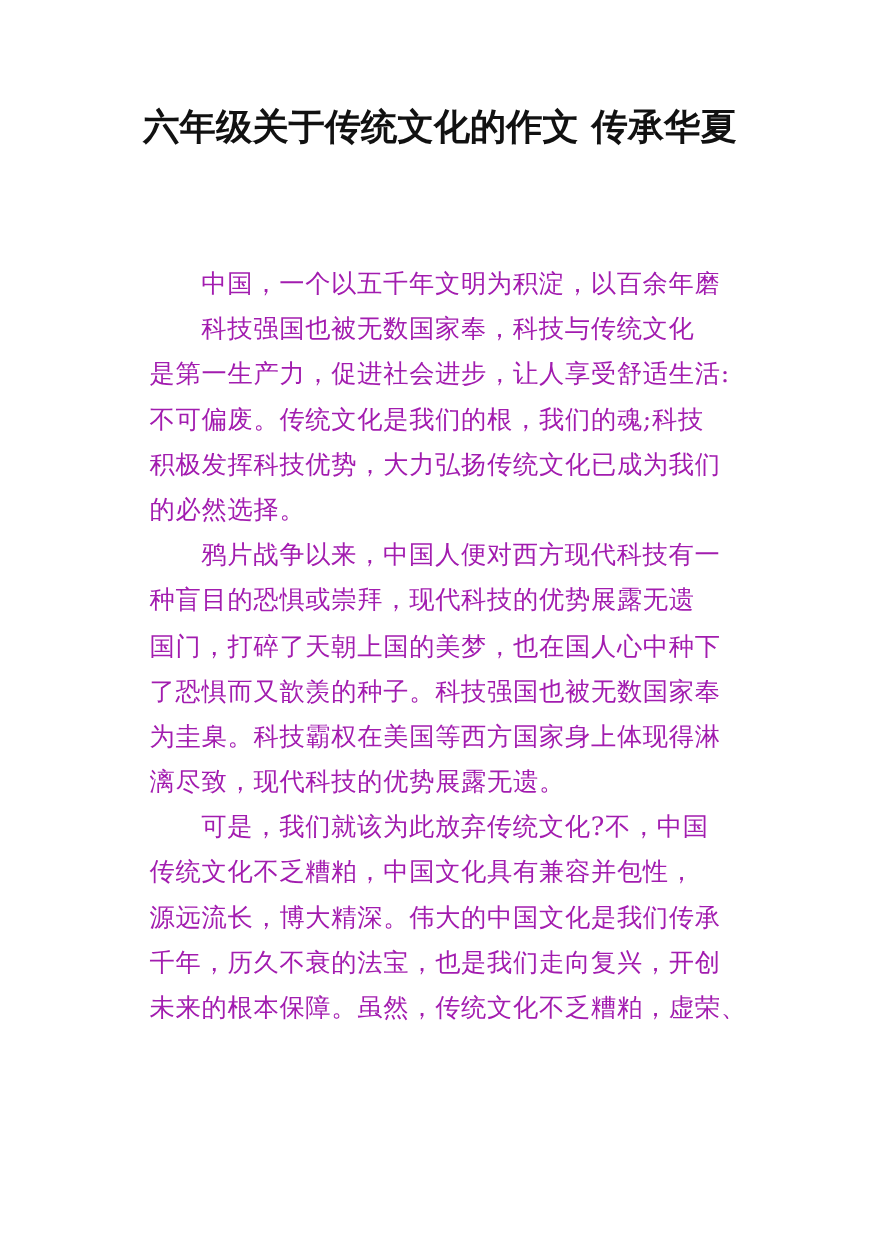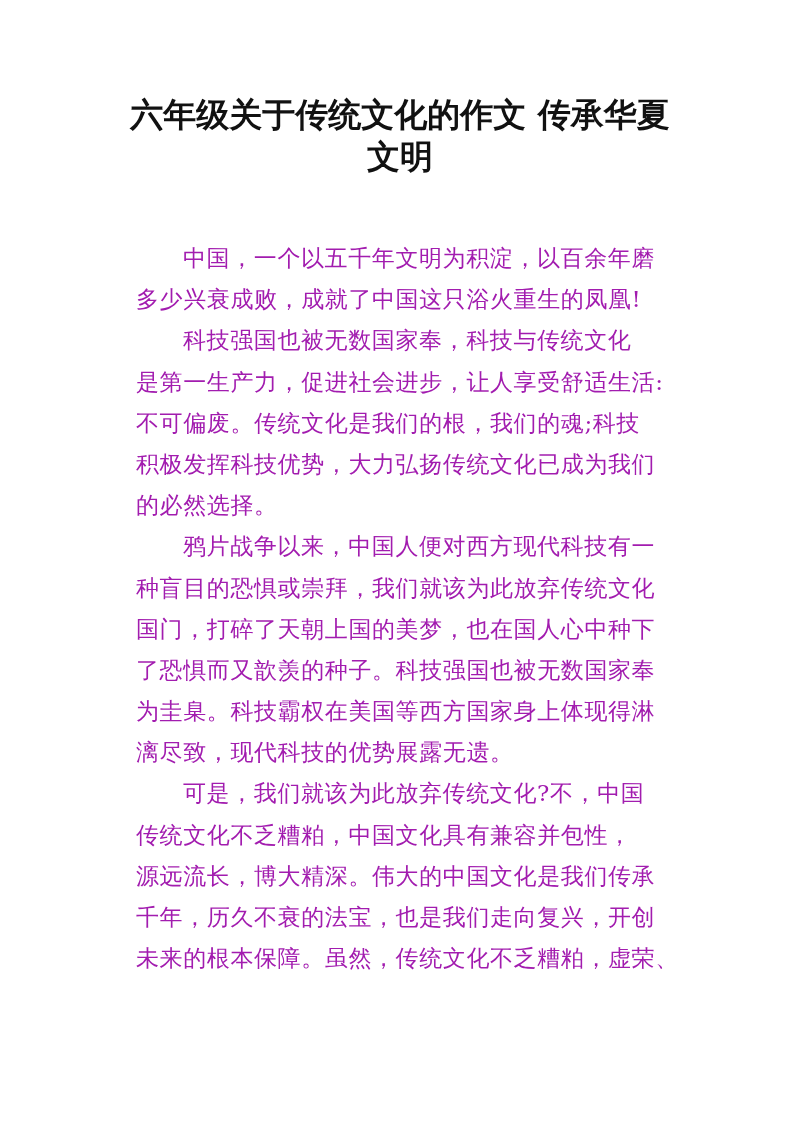--- a/index.html
+++ b/index.html
@@ -19,38 +19,36 @@
   }
   .line { white-space: nowrap; height: 41.2px; letter-spacing: 0.6px; }
   .indent { padding-left: 47px; }
 </style>
 </head>
 <body>
 
 <div class="page">
   <div class="title">
     <div>六年级关于传统文化的作文  传承华夏</div>
-    <div>文明</div>
   </div>
 
   <div class="body">
     <div>
       <div class="line indent">中国，一个以五千年文明为积淀，以百余年磨</div>
-      <div class="line">多少兴衰成败，成就了中国这只浴火重生的凤凰!</div>
     </div>
     <div>
       <div class="line indent">科技强国也被无数国家奉，科技与传统文化</div>
       <div class="line">是第一生产力，促进社会进步，让人享受舒适生活:</div>
       <div class="line">不可偏废。传统文化是我们的根，我们的魂;科技</div>
       <div class="line">积极发挥科技优势，大力弘扬传统文化已成为我们</div>
       <div class="line">的必然选择。</div>
     </div>
     <div>
       <div class="line indent">鸦片战争以来，中国人便对西方现代科技有一</div>
-      <div class="line">种盲目的恐惧或崇拜，我们就该为此放弃传统文化</div>
+      <div class="line">种盲目的恐惧或崇拜，现代科技的优势展露无遗</div>
       <div class="line">国门，打碎了天朝上国的美梦，也在国人心中种下</div>
       <div class="line">了恐惧而又歆羡的种子。科技强国也被无数国家奉</div>
       <div class="line">为圭臬。科技霸权在美国等西方国家身上体现得淋</div>
       <div class="line">漓尽致，现代科技的优势展露无遗。</div>
     </div>
     <div>
       <div class="line indent">可是，我们就该为此放弃传统文化?不，中国</div>
       <div class="line">传统文化不乏糟粕，中国文化具有兼容并包性，</div>
       <div class="line">源远流长，博大精深。伟大的中国文化是我们传承</div>
       <div class="line">千年，历久不衰的法宝，也是我们走向复兴，开创</div>

